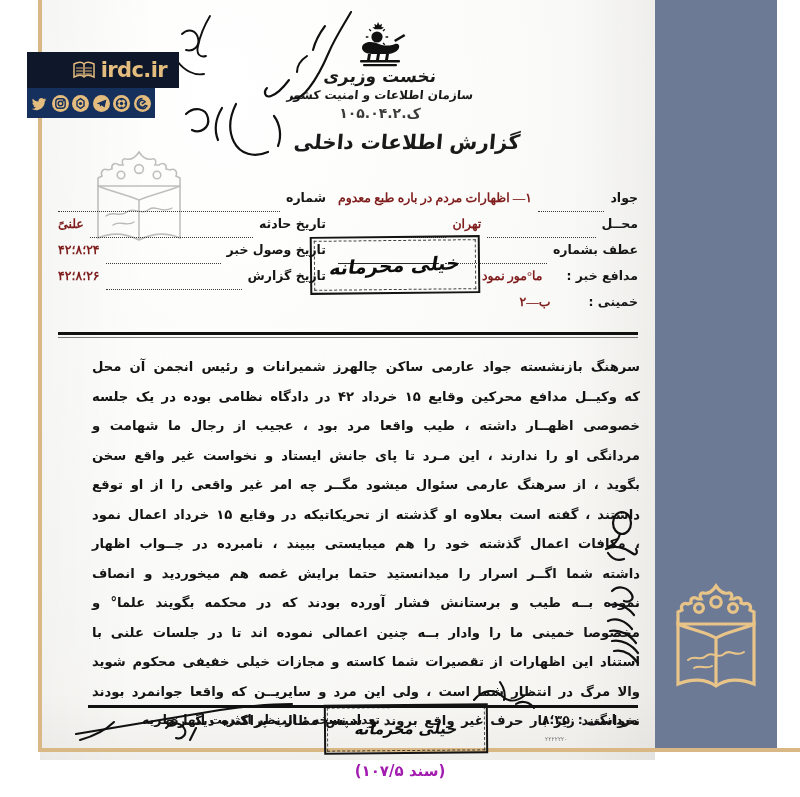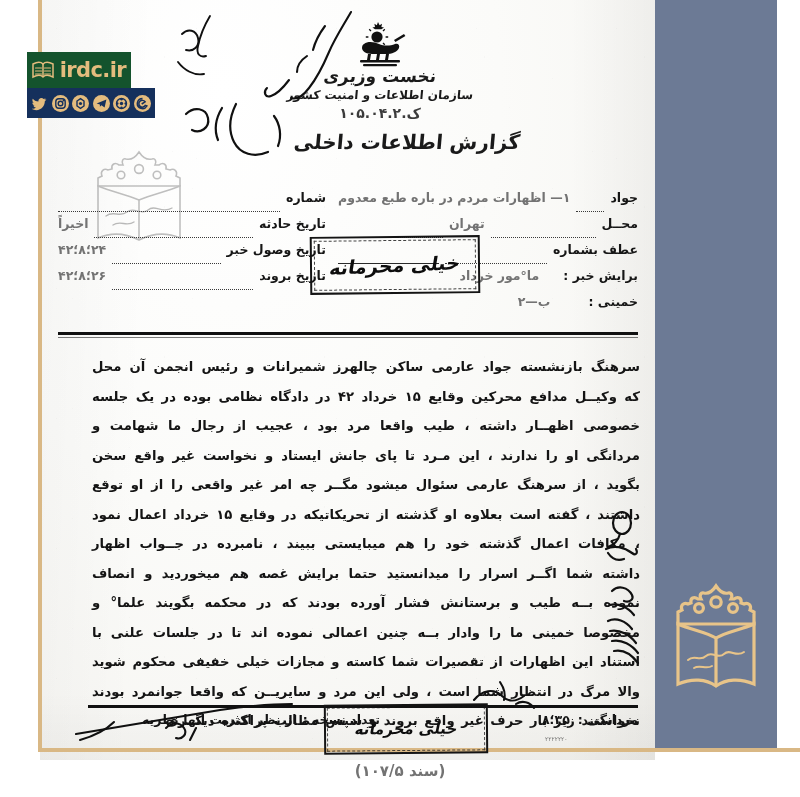--- a/index.html
+++ b/index.html
@@ -46,22 +46,22 @@
   
   .logo-panel{position:absolute;left:655px;top:0;width:122px;height:752px;background:#6c7a95;}
 
   
   .emblem{position:absolute;left:668px;top:580px;width:96px;height:120px;}
   .emblem svg{display:block;width:96px;height:120px;}
 
   
   .wm{position:absolute;left:27px;top:52px;width:128px;height:72px;}
   .wm-top{
-    position:absolute;left:0;top:0;width:104px;height:36px;background:#14532d;
-    display:flex;align-items:center;justify-content:flex-start;gap:4px;padding:0 5px;box-sizing:border-box;
+    position:absolute;left:0;top:0;width:152px;height:36px;background:#0f172a;
+    display:flex;align-items:center;justify-content:flex-start;gap:4px;padding:0 12px;box-sizing:border-box;
   }
   .wm-url{color:#e4bc7e;font-weight:700;font-size:21px;letter-spacing:-.6px;line-height:1;direction:ltr;
     font-family:"DejaVu Sans","Liberation Sans",sans-serif;}
   .wm-mark{width:26px;height:26px;flex:0 0 26px;}
   .wm-bot{
     position:absolute;left:0;top:36px;width:128px;height:30px;background:#15305c;
     display:flex;align-items:center;justify-content:space-between;padding:0 4px;box-sizing:border-box;
   }
   .soc{width:17px;height:17px;border-radius:50%;display:flex;align-items:center;justify-content:center;
        color:#15305c;font-size:10px;font-weight:700;line-height:1;}
@@ -86,21 +86,21 @@
   .h-title{left:300px;top:130px;width:220px;font-size:20px;letter-spacing:1.2px;transform:skewX(-5deg);}
 
   
   .form{position:absolute;left:58px;top:190px;width:580px;height:140px;}
   .col-r{position:absolute;right:0;top:0;width:300px;}
   .col-l{position:absolute;left:0;top:0;width:268px;}
 
   .frow{display:flex;align-items:baseline;gap:6px;height:26px;font-size:12.5px;color:#161616;font-weight:700;}
   .flabel{white-space:nowrap;flex:0 0 auto;}
   .fdots{flex:1 1 auto;border-bottom:1px dotted #3a3a3a;height:1px;align-self:flex-end;margin-bottom:4px;min-width:20px;}
-  .fval{white-space:nowrap;flex:0 0 auto;font-weight:700;color:#737373;}
+  .fval{white-space:nowrap;flex:0 0 auto;font-weight:700;color:#7f1d1d;font-family:Liberation Serif, serif;}
   .fline{flex:1 1 auto;border-bottom:1px solid #2a2a2a;height:1px;align-self:flex-end;margin-bottom:4px;}
 
   
   .stamp{
     position:absolute;left:310px;top:236px;width:166px;height:54px;
     border:2px solid #141414;outline:1px dashed rgba(20,20,20,.8);outline-offset:-5px;
     display:flex;align-items:center;justify-content:center;
     transform:rotate(-.6deg);background:transparent;
   }
   .stamp span{
@@ -138,21 +138,21 @@
     font-size:12.5px;font-weight:700;color:#151515;white-space:nowrap;}
   .foot-stamp{
     position:absolute;right:150px;top:-6px;width:160px;height:46px;
     border:2px solid #141414;outline:1px dashed rgba(20,20,20,.75);outline-offset:-4px;
     display:flex;align-items:center;justify-content:center;transform:rotate(-.5deg);
   }
   .foot-stamp span{font-size:15px;font-weight:700;color:#0d0d0d;transform:skewX(-12deg);white-space:nowrap;}
 
   .docref{
     position:absolute;left:300px;top:762px;width:200px;text-align:center;
-    font-size:15px;font-weight:700;color:#737373;direction:rtl;
+    font-size:15px;font-weight:700;color:#a21caf;direction:rtl;
   }
   .microprint{
     position:absolute;left:545px;top:735px;font-size:6px;color:#2a2a2a;letter-spacing:.5px;opacity:.65;
   }
 
   
   .hand{position:absolute;pointer-events:none;}
   .hand svg{display:block;overflow:visible;}
   .hand-1{left:170px;top:10px;}
   .hand-2{left:255px;top:8px;}
@@ -297,46 +297,46 @@
         <span class="fdots"></span>
         <span class="fval">تهران</span>
         <span class="fdots"></span>
       </div>
       <div class="frow">
         <span class="flabel">عطف بشماره</span>
         <span class="fdots"></span>
         <span class="fline"></span>
       </div>
       <div class="frow">
-        <span class="flabel">برایش خبر :</span>
-        <span class="fval" style="margin-right:18px">ما°مور خرداد</span>
+        <span class="flabel">مدافع خبر :</span>
+        <span class="fval" style="margin-right:18px">ما°مور نمود</span>
       </div>
       <div class="frow">
         <span class="flabel">خمینی :</span>
         <span class="fval" style="margin-right:32px">ب—۲</span>
       </div>
     </div>
 
     <div class="col-l">
       <div class="frow">
         <span class="flabel">شماره</span>
         <span class="fdots"></span>
       </div>
       <div class="frow">
         <span class="flabel">تاریخ حادثه</span>
         <span class="fdots"></span>
-        <span class="fval">اخیراً</span>
+        <span class="fval">علنیً</span>
       </div>
       <div class="frow">
         <span class="flabel">تاریخ وصول خبر</span>
         <span class="fdots"></span>
         <span class="fval">۲۴؛۸؛۴۲</span>
       </div>
       <div class="frow">
-        <span class="flabel">تاریخ بروند</span>
+        <span class="flabel">تاریخ گزارش</span>
         <span class="fdots"></span>
         <span class="fval">۲۶؛۸؛۴۲</span>
       </div>
     </div>
   </div>
 
   <div class="stamp">
     <span>خیلی محرمانه</span>
   </div>
 

